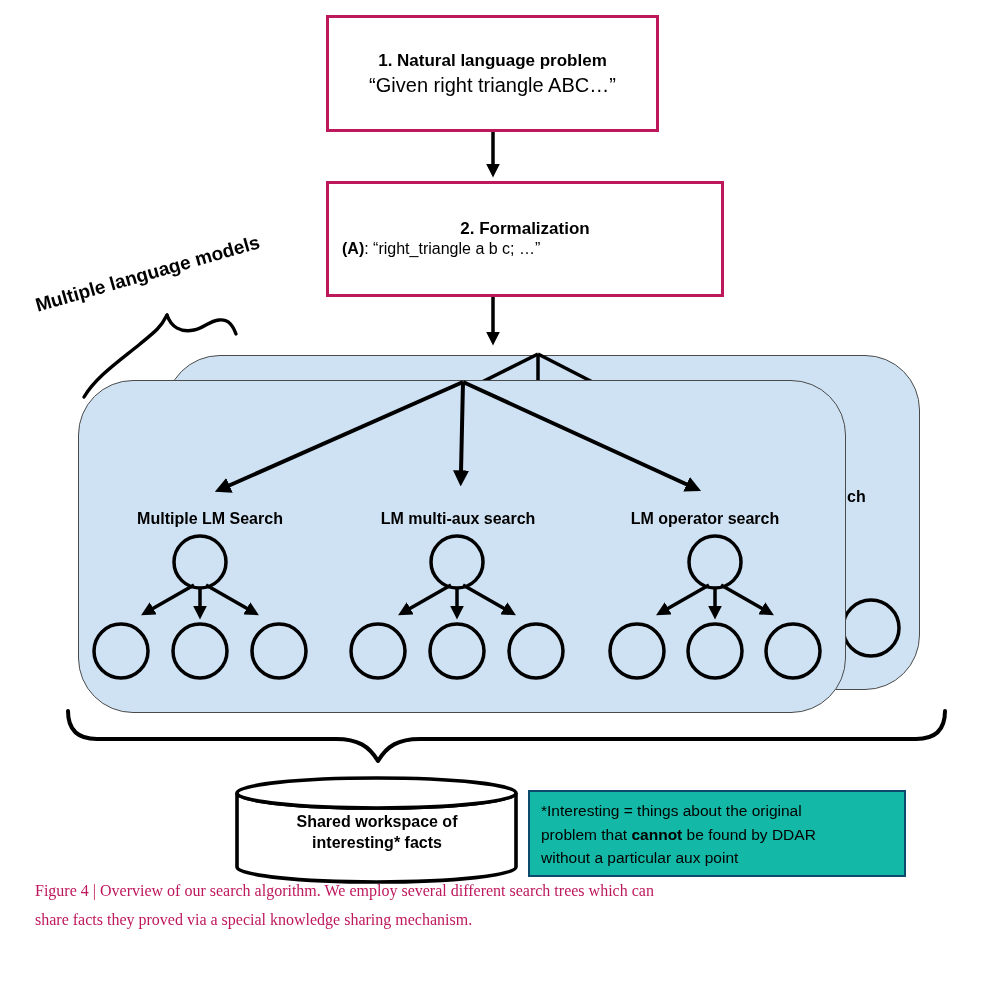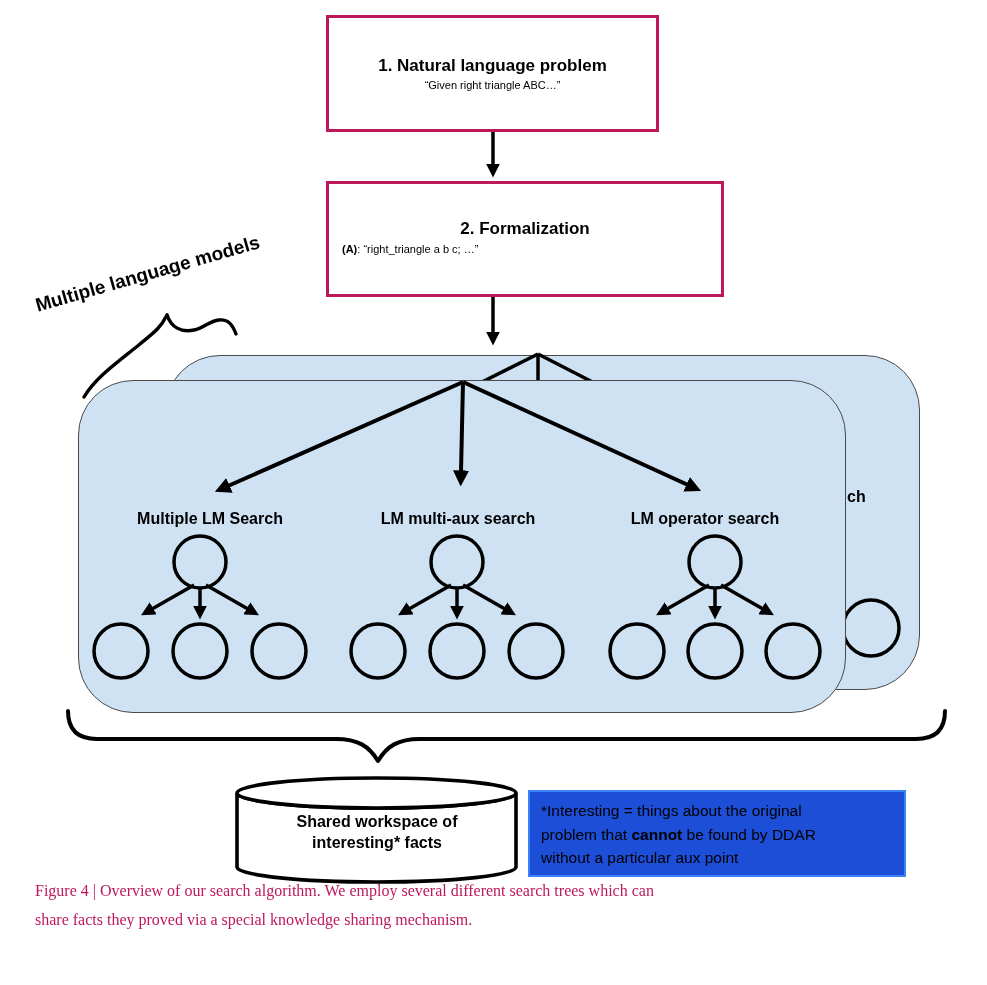--- a/index.html
+++ b/index.html
@@ -8,22 +8,22 @@
     font-family:"Liberation Sans",sans-serif;color:#000;overflow:hidden;
   }
   .layer{position:absolute;left:0;top:0;width:987px;height:985px;pointer-events:none;}
 
   
   .flowbox{position:absolute;border:3px solid #be185d;background:#fff;box-sizing:border-box;
     display:flex;flex-direction:column;justify-content:center;}
   .fb1{left:326px;top:15px;width:333px;height:117px;align-items:center;}
   .fb2{left:326px;top:181px;width:398px;height:116px;}
   .fb-title{font-weight:bold;font-size:17px;text-align:center;}
-  .fb-sub{font-size:11px;margin-top:3px;text-align:center;}
-  .fb-item{font-size:11px;line-height:20.5px;margin-left:13px;}
+  .fb-sub{font-size:20px;margin-top:3px;text-align:center;}
+  .fb-item{font-size:16px;line-height:20.5px;margin-left:13px;}
   .fb-item b{font-weight:bold;}
 
   
   .models{position:absolute;left:36px;top:295px;font-weight:bold;font-size:19px;
     white-space:nowrap;transform:rotate(-16deg);transform-origin:0 50%;}
 
   
   .panel{position:absolute;border-radius:55px;background:var(--panel-fill,#cfe2f3);
     border:1.6px solid var(--panel-border,#4a4a4a);box-sizing:border-box;}
   .panel-back{left:165px;top:355px;width:755px;height:335px;}
@@ -32,21 +32,21 @@
   .tree-label{position:absolute;top:510px;transform:translateX(-50%);
     font-weight:bold;font-size:16px;white-space:nowrap;}
   .partial-label{position:absolute;left:847px;top:488px;font-weight:bold;font-size:16px;}
 
   
   .cyl-text{position:absolute;left:377px;transform:translateX(-50%);
     font-weight:bold;font-size:16px;white-space:nowrap;}
 
   
   .note{position:absolute;left:528px;top:790px;width:378px;height:87px;
-    border:2px solid #3b82f6;background:#1d4ed8;box-sizing:border-box;
+    border:2px solid #0c4a6e;background:#14b8a6;box-sizing:border-box;
     font-size:15.5px;line-height:23.5px;padding:7px 0 0 11px;}
   .note b{font-weight:bold;}
 
   
   .caption{position:absolute;left:35px;top:876px;width:940px;
     font-family:"Liberation Serif",serif;font-size:16px;line-height:29px;color:#be185d;}
 
   svg .ink{stroke:#000;fill:none;}
 </style>
 </head>

